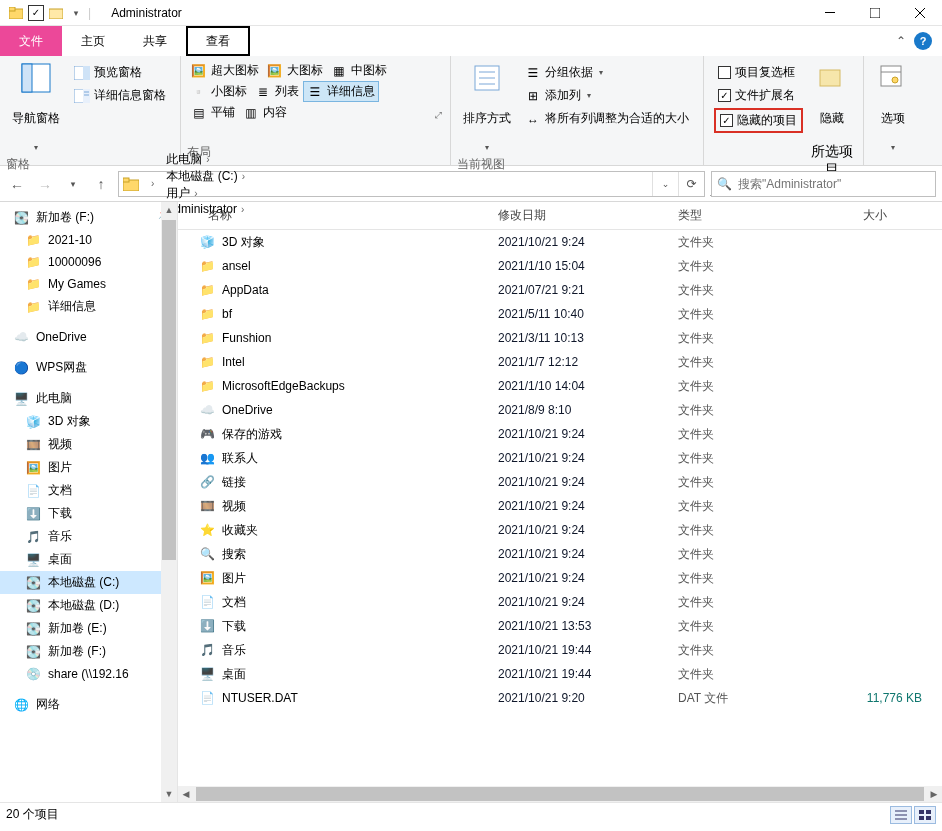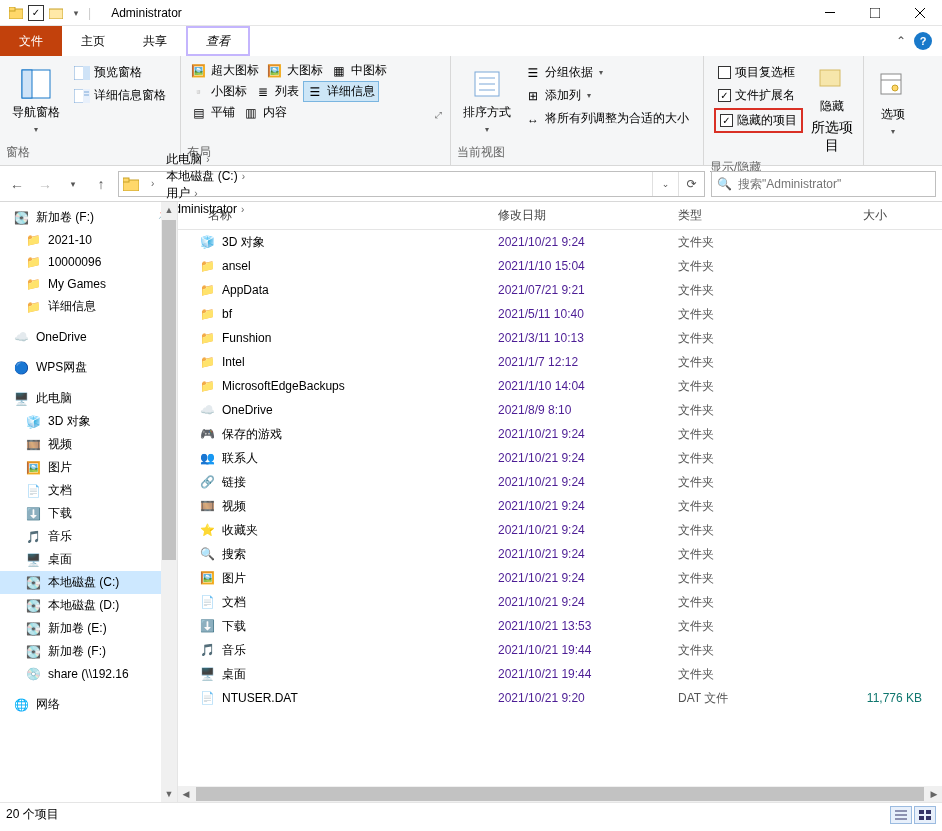--- a/index.html
+++ b/index.html
@@ -9,31 +9,31 @@
 .titlebar { height: 26px; display: flex; align-items: center; background: #fff; border-bottom: 1px solid #e5e5e5; }
 .titlebar .qat { display: flex; align-items: center; gap: 4px; padding-left: 8px; }
 .titlebar .qat-icon { width: 16px; height: 16px; display: inline-flex; align-items: center; justify-content: center; }
 .titlebar .title { margin-left: 20px; color: #000; }
 .titlebar .win-controls { margin-left: auto; display: flex; }
 .titlebar .win-btn { width: 45px; height: 26px; display: flex; align-items: center; justify-content: center; color: #333; }
 
 
 .tabstrip { height: 30px; display: flex; align-items: stretch; background: #fff; position: relative; }
 .tabstrip .tab { padding: 0 18px; display: flex; align-items: center; color: #000; border: 1px solid transparent; }
-.tabstrip .tab.active { background: #c2410c; color: #fff; }
-.tabstrip .tab.highlighted { border: 2px solid #c4b5fd; font-style: italic; }
+.tabstrip .tab.active { background: #ec4899; color: #fff; }
+.tabstrip .tab.highlighted { border: 2px solid #000000; }
 .tabstrip .ribbon-toggle { margin-left: auto; display: flex; align-items: center; padding-right: 10px; gap: 8px; }
 .help-icon { width: 18px; height: 18px; border-radius: 50%; background: #1979ca; color: #fff; display: inline-flex; align-items: center; justify-content: center; font-size: 11px; font-weight: bold; }
 
 
 .ribbon { height: 110px; background: #f5f6f7; border-bottom: 1px solid #d8d8d8; display: flex; }
 .group { border-right: 1px solid #d8d8d8; display: flex; flex-direction: column; padding: 4px 6px 2px; }
 .group-body { flex: 1; display: flex; }
 .group-label { color: #666; font-size: 12px; padding: 2px 0; }
-.big-btn { width: 60px; display: flex; flex-direction: column; align-items: center; justify-content: center; gap: 4px; text-align: center; padding: 2px; }
+.big-btn { width: 60px; display: flex; flex-direction: column; align-items: center; justify-content: center; gap: 16px; text-align: center; padding: 2px; }
 .big-btn .big-icon { width: 32px; height: 32px; }
 .col { display: flex; flex-direction: column; gap: 2px; justify-content: flex-start; padding: 2px 4px; }
 .small-item { display: flex; align-items: center; gap: 4px; padding: 2px 4px; white-space: nowrap; }
 .small-item .si { width: 16px; height: 16px; display: inline-flex; align-items: center; justify-content: center; }
 .small-item.selected { background: #cde6f7; border: 1px solid #7ab5e0; padding: 1px 3px; }
 .chk { width: 13px; height: 13px; border: 1px solid #333; display: inline-flex; align-items: center; justify-content: center; background: #fff; font-size: 10px; color: #000; }
 .chk.checked::after { content: "✓"; }
 .highlighted-red { border: 2px solid #d93025; }
 
 
@@ -65,21 +65,21 @@
 
 .list { flex: 1; display: flex; flex-direction: column; position: relative; }
 .cols { height: 28px; border-bottom: 1px solid #e5e5e5; display: flex; align-items: center; color: #444; }
 .col-name { flex: 0 0 320px; padding-left: 30px; }
 .col-date { flex: 0 0 180px; }
 .col-type { flex: 0 0 130px; }
 .col-size { flex: 1; text-align: center; }
 .rows { flex: 1; overflow: hidden; }
 .row { height: 24px; display: flex; align-items: center; }
 .row .c-name { flex: 0 0 320px; display: flex; align-items: center; gap: 6px; padding-left: 22px; }
-.row .c-date { flex: 0 0 180px; color: #4c1d95; }
+.row .c-date { flex: 0 0 180px; color: #0f172a; }
 .row .c-type { flex: 0 0 130px; color: #555; }
 .row .c-size { flex: 1; color: #0f766e; text-align: right; padding-right: 20px; }
 .row .ficon { width: 16px; height: 16px; display: inline-flex; align-items: center; justify-content: center; }
 .hscroll { height: 16px; background: #f0f0f0; display: flex; align-items: center; }
 .hscroll .arrow { width: 16px; text-align: center; color: #666; font-size: 9px; }
 .hscroll .thumb { flex: 1; height: 14px; background: #c2c2c2; margin: 0 2px; }
 
 
 .status { height: 24px; border-top: 1px solid #e5e5e5; display: flex; align-items: center; padding: 0 6px; }
 .status .vbtns { margin-left: auto; display: flex; gap: 2px; }

